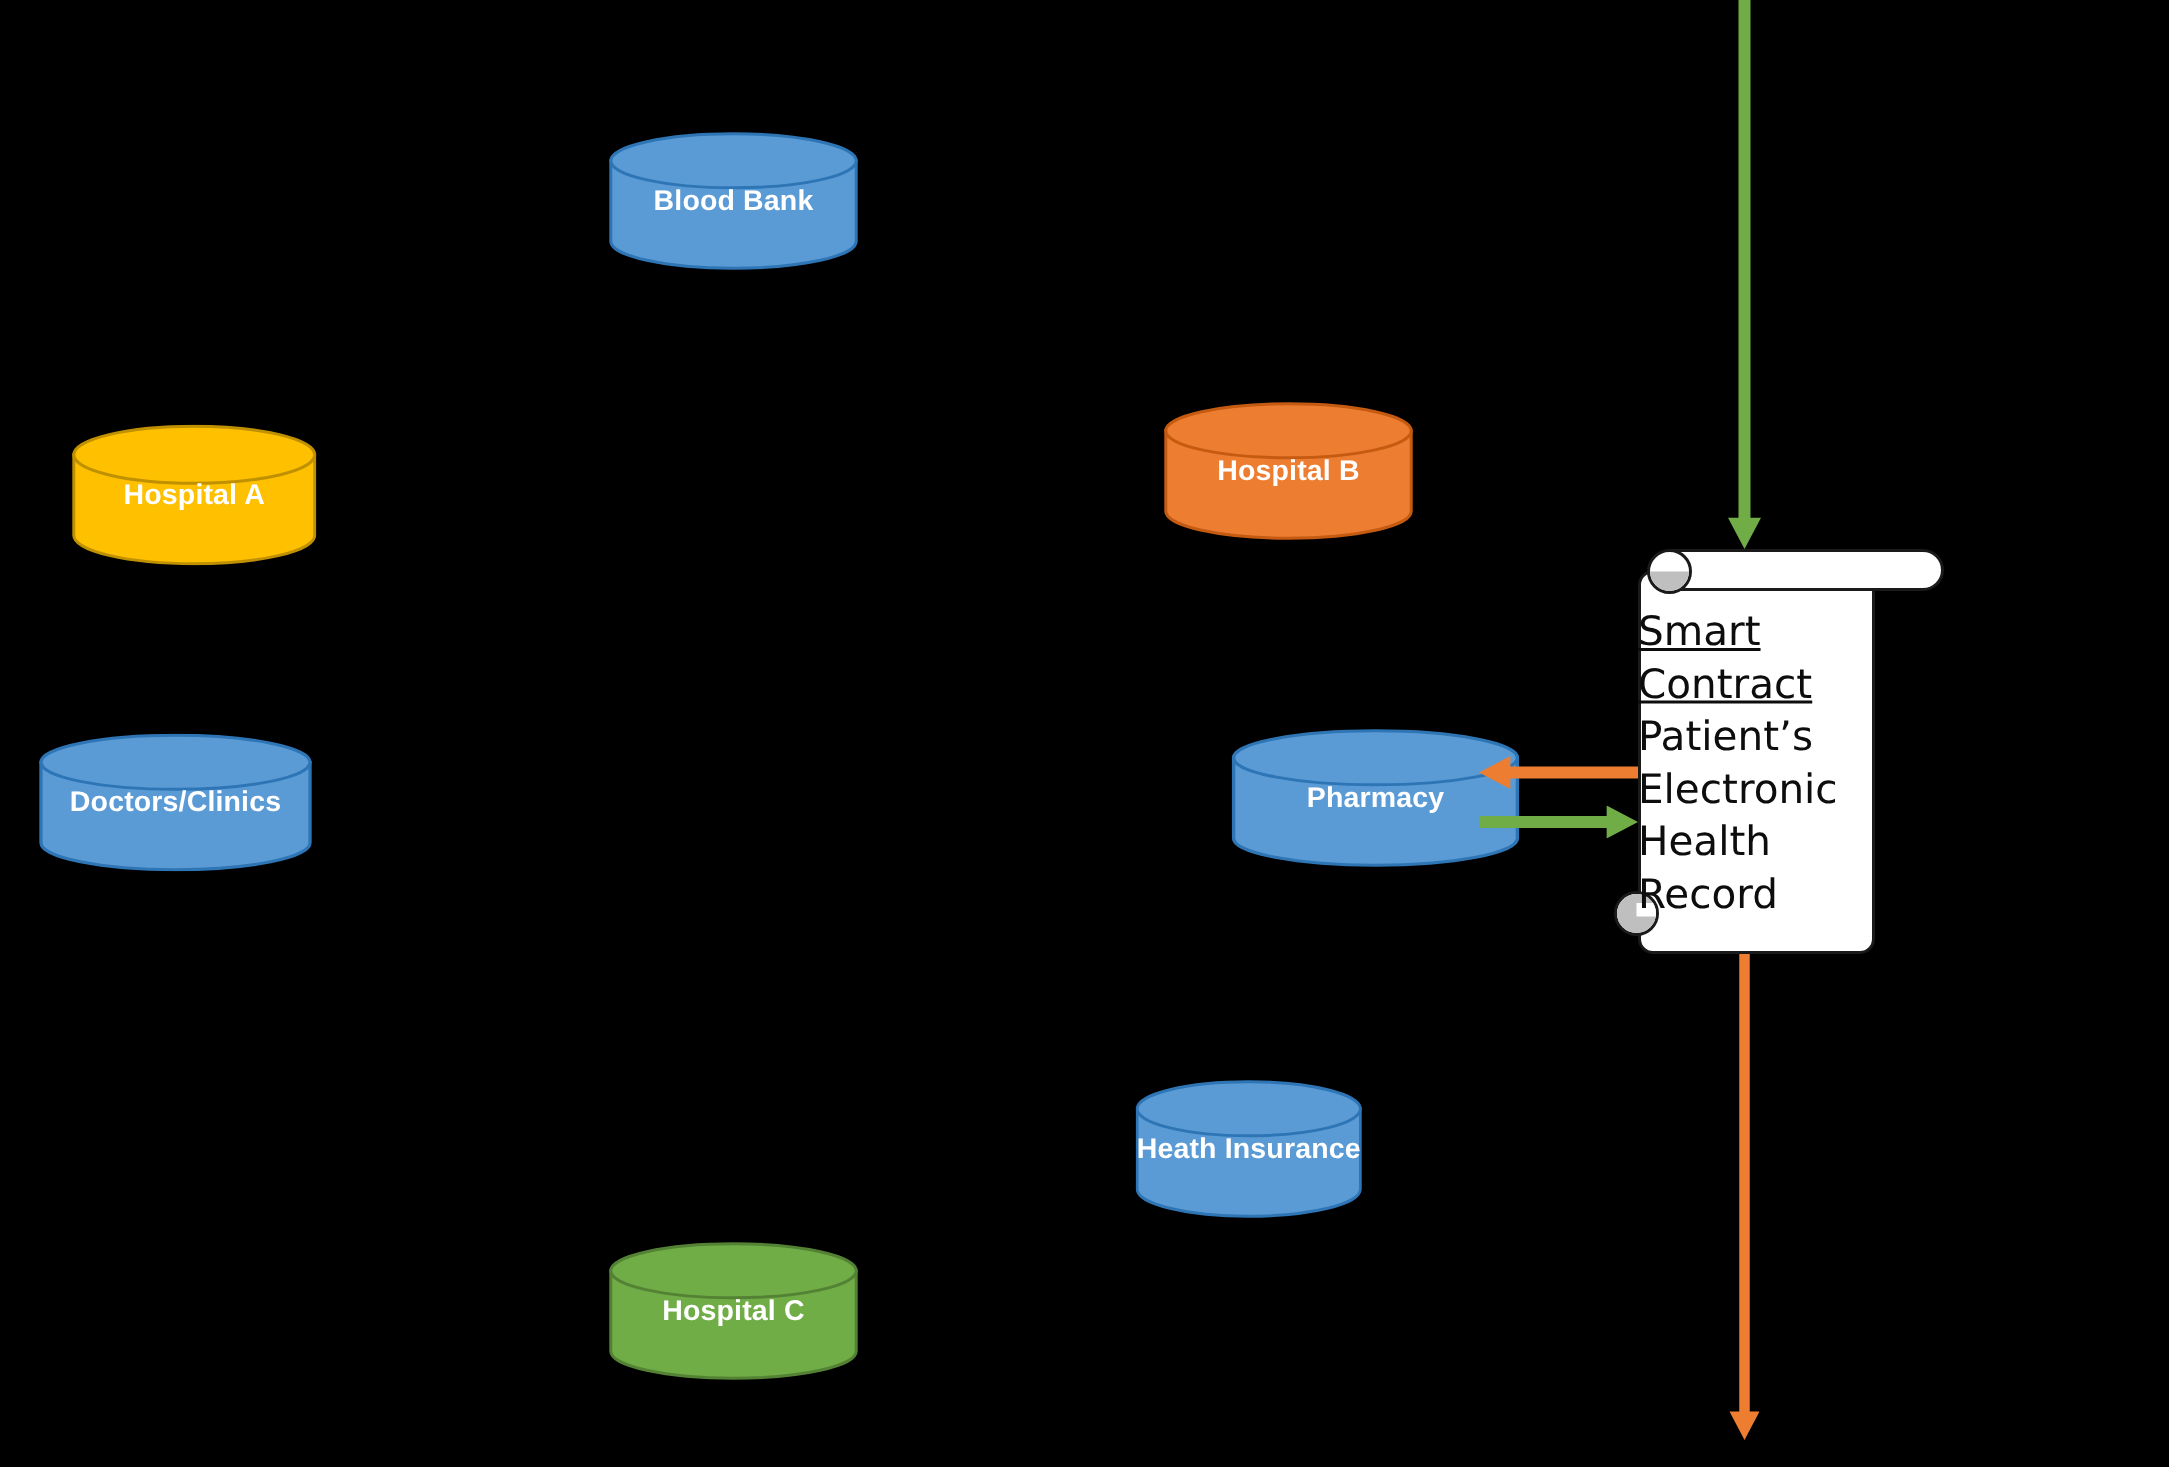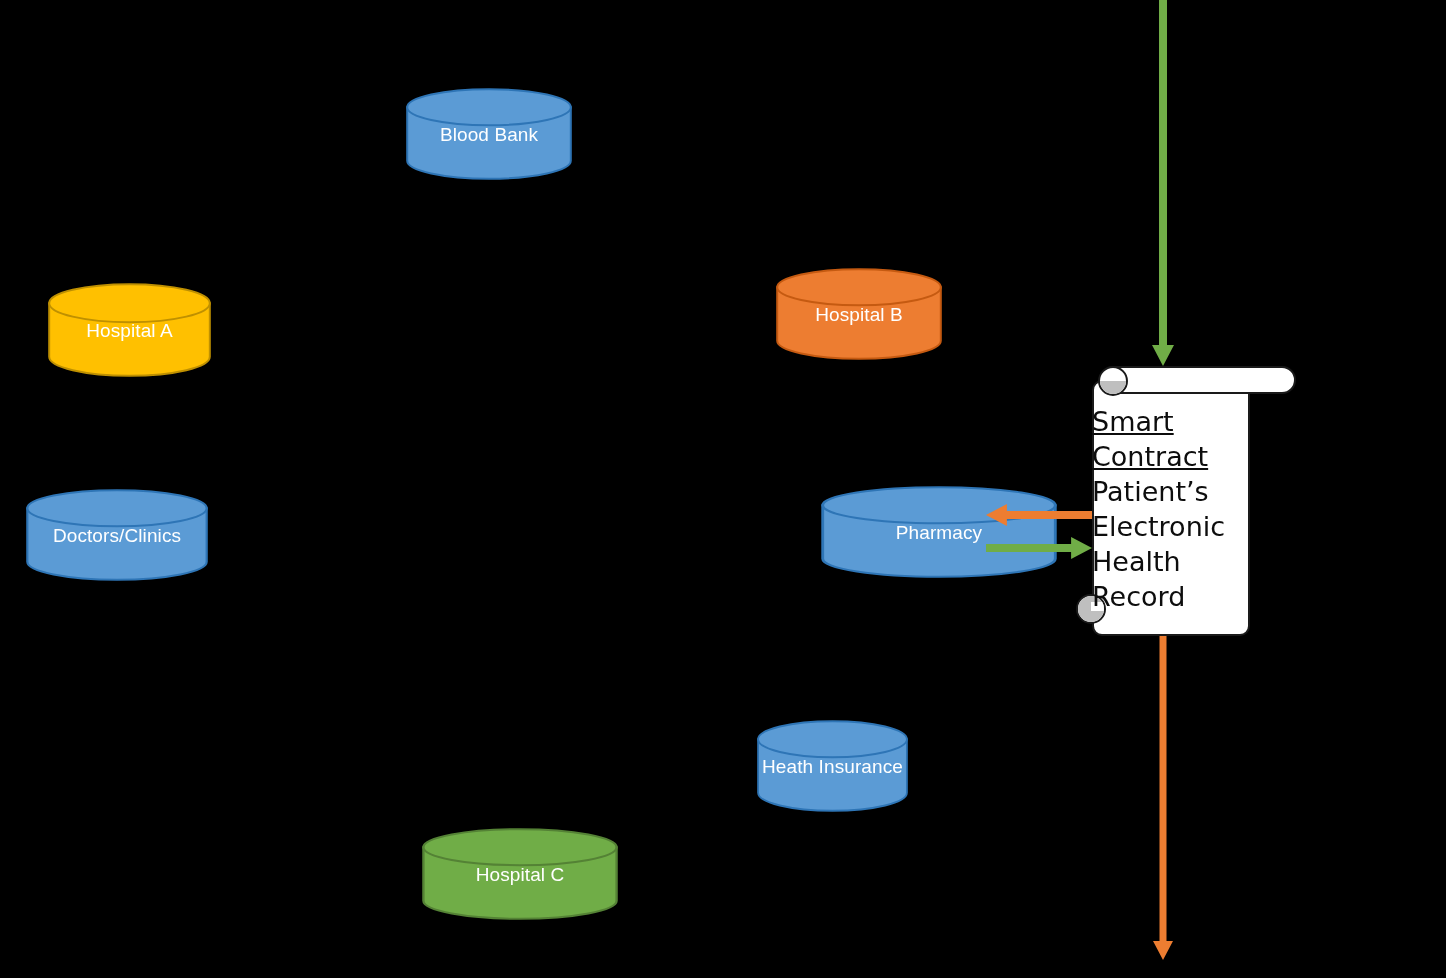--- a/index.html
+++ b/index.html
@@ -30,21 +30,21 @@
     height: 100%;
   }
   .cyl .cyl-label {
     position: absolute;
     left: 0;
     right: 0;
     top: 50%;
     transform: translateY(-46%);
     text-align: center;
     color: #FFFFFF;
-    font-weight: normal;
+    font-weight: bold;
     font-size: 19px;
     letter-spacing: .1px;
     line-height: 1.05;
     pointer-events: none;
     white-space: nowrap;
   }
 
   
   #smart-contract {
     position: absolute;
@@ -117,35 +117,35 @@
       </svg>
       <div class="cyl-label" style="font-size: 19px;">Hospital B</div>
     </div>
     <div class="cyl" style="left: 26px; top: 489px; width: 182px; height: 92px;">
       <svg class="cyl-body" viewBox="0 0 166 92" preserveAspectRatio="none">
         <path d="M 1.2000000000000028 19.2 L 1.2000000000000028 72.8 A 81.8 18 0 0 0 164.8 72.8 L 164.8 19.2 Z" fill="#5B9BD5" stroke="#2E75B6" stroke-width="2"></path>
         <ellipse cx="83" cy="19.2" rx="81.8" ry="18" fill="#5B9BD5" stroke="#2E75B6" stroke-width="2"></ellipse>
       </svg>
       <div class="cyl-label" style="font-size: 19px;">Doctors/Clinics</div>
     </div>
-    <div class="cyl" style="left: 821px; top: 486px; width: 192px; height: 92px; padding-left: 44px;">
+    <div class="cyl" style="left: 821px; top: 486px; width: 192px; height: 92px;">
       <svg class="cyl-body" viewBox="0 0 166 92" preserveAspectRatio="none">
         <path d="M 1.2000000000000028 19.2 L 1.2000000000000028 72.8 A 81.8 18 0 0 0 164.8 72.8 L 164.8 19.2 Z" fill="#5B9BD5" stroke="#2E75B6" stroke-width="2"></path>
         <ellipse cx="83" cy="19.2" rx="81.8" ry="18" fill="#5B9BD5" stroke="#2E75B6" stroke-width="2"></ellipse>
       </svg>
       <div class="cyl-label" style="font-size: 19px;">Pharmacy</div>
     </div>
     <div class="cyl" style="left: 757px; top: 720px; width: 151px; height: 92px;">
       <svg class="cyl-body" viewBox="0 0 166 92" preserveAspectRatio="none">
         <path d="M 1.2000000000000028 19.2 L 1.2000000000000028 72.8 A 81.8 18 0 0 0 164.8 72.8 L 164.8 19.2 Z" fill="#5B9BD5" stroke="#2E75B6" stroke-width="2"></path>
         <ellipse cx="83" cy="19.2" rx="81.8" ry="18" fill="#5B9BD5" stroke="#2E75B6" stroke-width="2"></ellipse>
       </svg>
       <div class="cyl-label" style="font-size: 19px;">Heath Insurance</div>
     </div>
-    <div class="cyl" style="left: 422px; top: 828px; width: 196px; height: 92px;">
+    <div class="cyl" style="left: 406px; top: 828px; width: 166px; height: 92px;">
       <svg class="cyl-body" viewBox="0 0 166 92" preserveAspectRatio="none">
         <path d="M 1.2000000000000028 19.2 L 1.2000000000000028 72.8 A 81.8 18 0 0 0 164.8 72.8 L 164.8 19.2 Z" fill="#70AD47" stroke="#548235" stroke-width="2"></path>
         <ellipse cx="83" cy="19.2" rx="81.8" ry="18" fill="#70AD47" stroke="#548235" stroke-width="2"></ellipse>
       </svg>
       <div class="cyl-label" style="font-size: 19px;">Hospital C</div>
     </div>
     <div id="smart-contract" style="left: 1090px; top: 366px; width: 212px; height: 268px;">
       <div class="scroll-topbar" style="left: 10px; top: 0px; width: 192px; height: 24px; z-index: 3;"></div>
       <div class="scroll-body" style="left: 2px; top: 14px; width: 154px; height: 252px; z-index: 2;"></div>
       <div class="scroll-curl" style="left: 8px; top: 0px; width: 26px; height: 26px; z-index: 4;">

